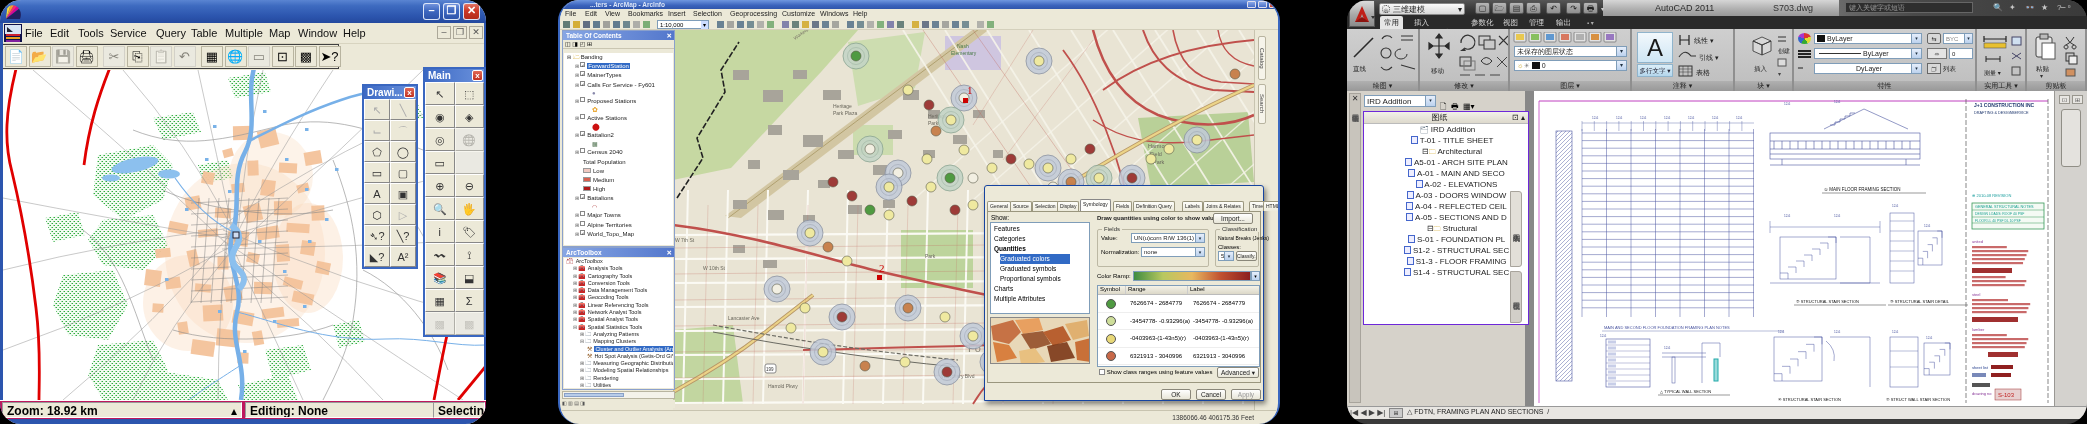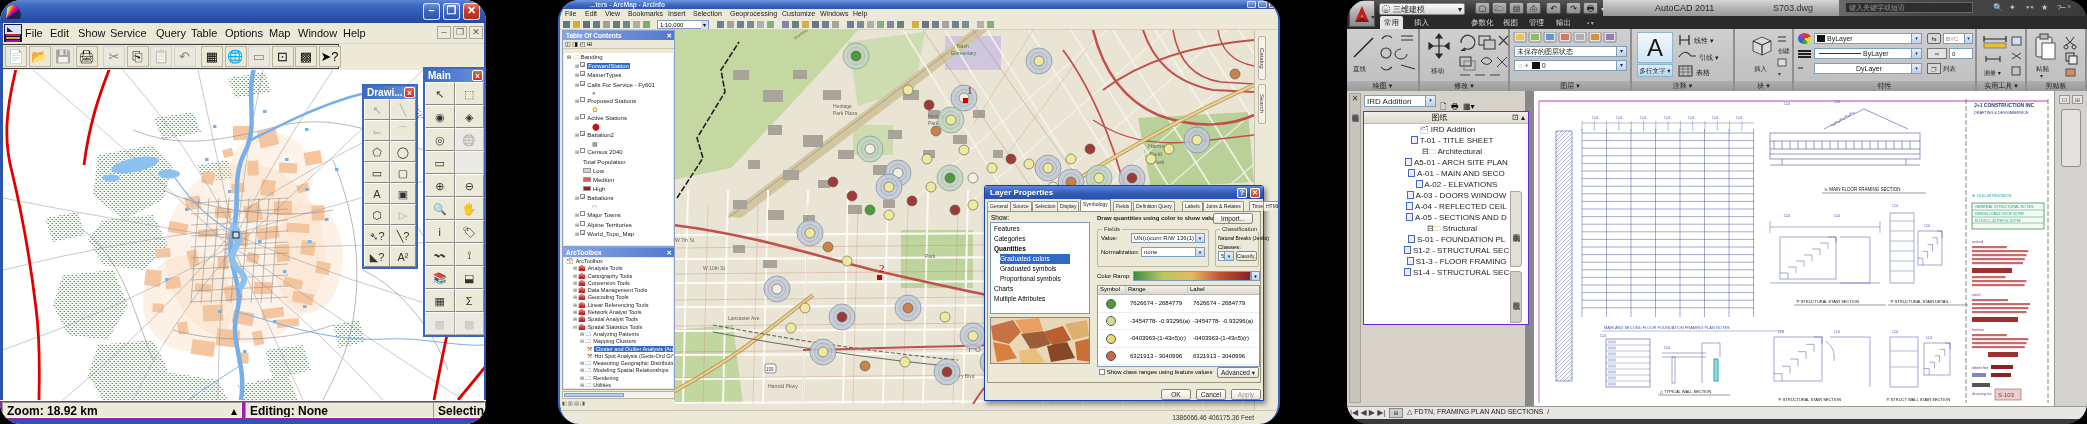--- a/index.html
+++ b/index.html
@@ -13,21 +13,21 @@
 #w1 .tbar .ttext{position:absolute;left:24px;top:4px;color:#fff;font-size:11.5px;font-weight:bold;white-space:nowrap;letter-spacing:-0.3px;}
 .xpbtn{position:absolute;top:3px;width:17px;height:17px;border-radius:3px;color:#fff;text-align:center;line-height:15px;font-size:11px;font-weight:bold;
   background:linear-gradient(180deg,#7a9ae0,#3e68c0 45%,#2c52a8);box-shadow:inset 0 0 0 1px #dce6f8;}
 .xpbtn.cl{background:linear-gradient(180deg,#e88070,#cc3826 45%,#b02a1a);}
 #w1 .menubar{position:absolute;left:0;top:23px;width:486px;height:21px;background:#ece9d8;border-bottom:1px solid #d8d4c0;}
 #w1 .menubar span{position:absolute;top:4px;font-size:11px;color:#111;}
 #w1 .mdibtn{position:absolute;top:3px;width:14px;height:13px;border:1px solid #aca899;background:#ece9d8;color:#555;font-size:9px;line-height:11px;text-align:center;}
 #w1 .toolbar{position:absolute;left:2px;top:44px;width:337px;height:25px;background:#ece9d8;border:1px solid #404040;}
 .tbtn{position:absolute;top:1px;width:22px;height:21px;border:1px solid #b8b4a0;background:#ece9d8;font-size:13px;text-align:center;line-height:20px;}
 #w1 .maparea{position:absolute;left:3px;top:70px;width:483px;height:330px;background:#fff;overflow:hidden;}
-#w1 .statusbar{position:absolute;left:0;top:400px;width:486px;height:19px;background:#a21caf;border-top:1px solid #fff;}
+#w1 .statusbar{position:absolute;left:0;top:400px;width:486px;height:19px;background:#be185d;border-top:1px solid #fff;}
 #w1 .statusbar .cell{position:absolute;top:1px;height:16px;border:1px solid #999;border-right-color:#fff;border-bottom-color:#fff;font-size:12px;font-weight:bold;color:#000;padding:1px 4px;background:#ece9d8;white-space:nowrap;overflow:hidden;}
 #w1 .botedge{position:absolute;left:0;top:419px;width:486px;height:5px;background:#2c55ae;}
 #w1 .ledge{position:absolute;left:0;top:23px;width:3px;height:400px;background:#2c55ae;}
 #w1 .redge{position:absolute;right:0;top:23px;width:2px;height:400px;background:#2c55ae;}
 
 .pal{position:absolute;border:2px solid #3a67c0;background:#ece9d8;}
 .pal .ptitle{height:13px;background:linear-gradient(90deg,#3c69c4,#6b92dc);color:#fff;font-size:10px;font-weight:bold;padding:0 3px;line-height:13px;position:relative;}
 .pal .pclose{position:absolute;right:1px;top:1px;width:11px;height:11px;background:linear-gradient(180deg,#e06a58,#c03020);border:1px solid #fff;border-radius:2px;color:#fff;font-size:8px;line-height:9px;text-align:center;font-weight:bold;}
 .pgrid{display:grid;grid-template-columns:1fr 1fr;}
 .pbtn{border:1px solid #fff;border-right-color:#888;border-bottom-color:#888;background:#ece9d8;text-align:center;color:#333;overflow:hidden;}
@@ -89,25 +89,25 @@
     <svg class="abs" style="left:4px;top:1px" width="18" height="18">
           <rect x="0" y="0" width="18" height="18" fill="#10104a"></rect>
           <rect x="1" y="1" width="16" height="9" fill="#d8e4f4"></rect>
           <path d="M2,10 h14 v2 h-14z" fill="#cc2030"></path>
           <path d="M2,13 h14 v2 h-14z" fill="#e8a020"></path>
           <path d="M2,16 h14 v2 h-14z" fill="#8020a0"></path>
           <path d="M3,3 l6,5 h-6z" fill="#223"></path>
         </svg>
     <span style="left:25px">File</span>
         <span style="left:50px">Edit</span>
-        <span style="left:78px">Show</span>
+        <span style="left:78px">Tools</span>
     <span style="left:110px">Service</span>
         <span style="left:156px">Query</span>
         <span style="left:191px">Table</span>
-    <span style="left:225px">Options</span>
+    <span style="left:225px">Multiple</span>
         <span style="left:269px">Map</span>
         <span style="left:298px">Window</span>
     <span style="left:343px">Help</span>
     <div class="mdibtn" style="left:437px;">–</div>
     <div class="mdibtn" style="left:453px;">❐</div>
     <div class="mdibtn" style="left:469px;">✕</div>
   </div>
   <div class="toolbar" id="tb1">
         <div class="tbtn" style="left: 2px;">📄</div>
         <div class="tbtn" style="left: 25.5px;">📂</div>
@@ -700,23 +700,20 @@
   </div>
   <div class="abs" style="left:2px;top:400px;width:113px;height:8px;background:#ece9d8;font-size:5px;color:#555;">◧ ▥ ▤ ◨</div>
   <div class="abs" style="left:113px;top:410px;width:581px;height:7px;background:#f0eee4;border:1px solid #c8c4b0;">
     <div style="position:absolute;left:280px;top:0px;width:10px;height:5px;background:#b8cce8;border:1px solid #88a0c8;"></div>
   </div>
   <div class="statusbar">
         <span style="position:absolute;right:28px;top:3px;">1386066.46  406175.36 Feet</span>
       </div>
 
   <div id="dlg">
-    <div class="dtit">Layer Properties
-      <div class="dbtn" style="right:16px;">?</div><div class="dbtn cl" style="right:3px;">✕</div>
-    </div>
     <div id="dlgbody" style="position:absolute;left:0;top:13px;right:0;bottom:0;">
           <div class="tab" style="left:2px;top:2px;font-size:5px;padding:0 2px;z-index:1;">General</div>
           <div class="tab" style="left:25px;top:2px;font-size:5px;padding:0 2px;z-index:1;">Source</div>
           <div class="tab" style="left:47px;top:2px;font-size:5px;padding:0 2px;z-index:1;">Selection</div>
           <div class="tab" style="left:72px;top:2px;font-size:5px;padding:0 2px;z-index:1;">Display</div>
           <div class="tab" style="left:95px;top:2px;font-size:5px;padding:0 2px;background:#fdfdfa;height:12px;top:0;z-index:3;border-color:#888;">Symbology</div>
           <div class="tab" style="left:128px;top:2px;font-size:5px;padding:0 2px;z-index:1;">Fields</div>
           <div class="tab" style="left:148px;top:2px;font-size:5px;padding:0 2px;z-index:1;">Definition Query</div>
           <div class="tab" style="left:197px;top:2px;font-size:5px;padding:0 2px;z-index:1;">Labels</div>
           <div class="tab" style="left:218px;top:2px;font-size:5px;padding:0 2px;z-index:1;">Joins &amp; Relates</div>

